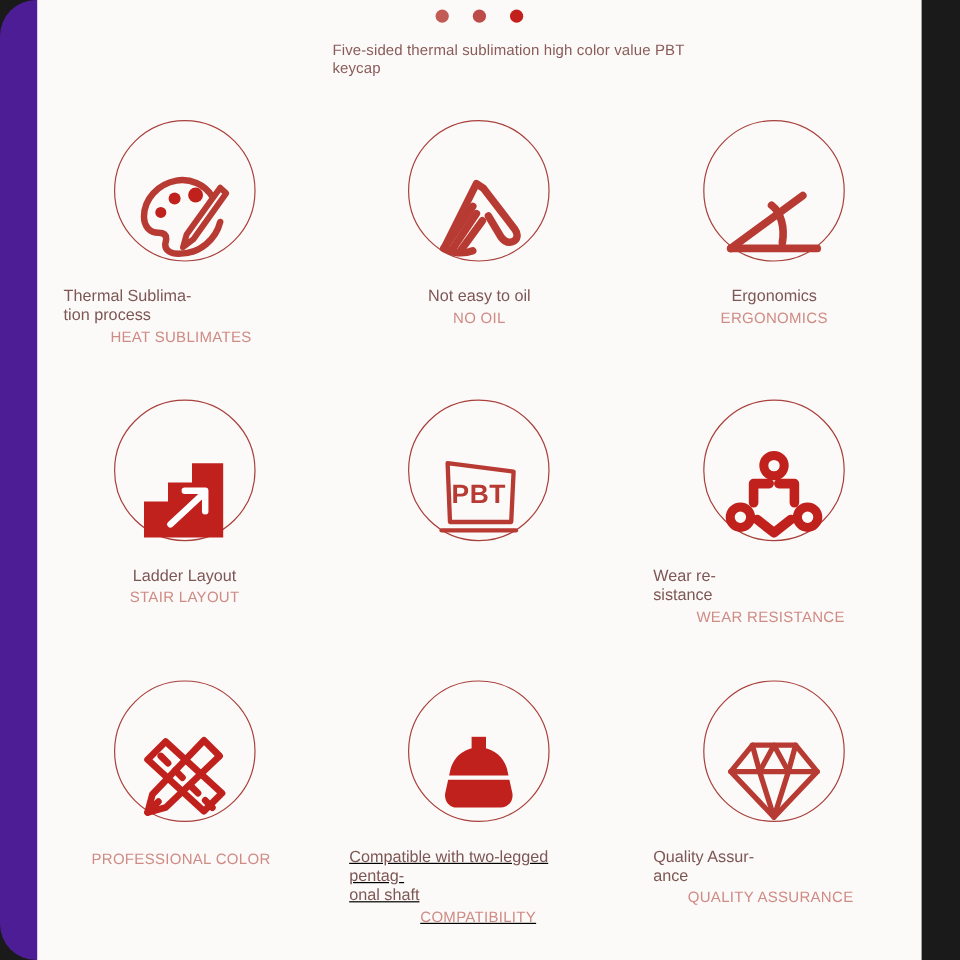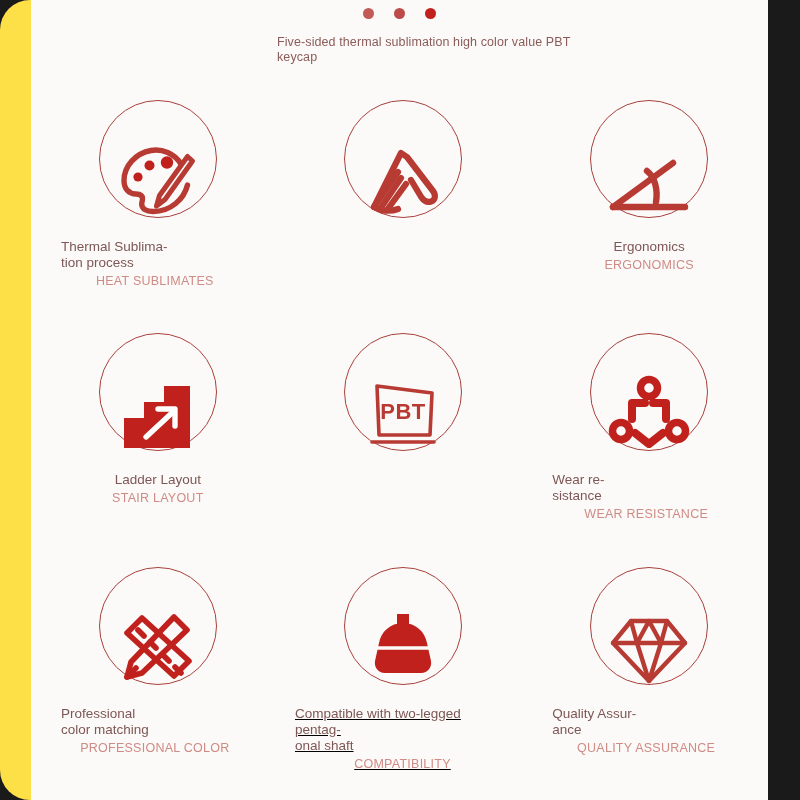--- a/index.html
+++ b/index.html
@@ -10,21 +10,21 @@
     height: 800px;
     overflow: hidden;
     background: #1a1a1a;
     font-family: "Liberation Sans", sans-serif;
   }
 
   #page {
     position: relative;
     width: 656px;
     height: 800px;
-    background: #fde047;
+    background: #4c1d95;
     border-radius: 30px;
   }
 
   
   #canvas {
     position: absolute;
     left: 31px;
     top: 0;
     width: 737px;
     height: 800px;
@@ -69,21 +69,20 @@
     display: grid;
     grid-template-columns: repeat(3, 1fr);
     grid-template-rows: repeat(3, 1fr);
   }
 
   .cell {
     position: relative;
     display: flex;
     flex-direction: column;
     align-items: center;
-    padding-left: 8px;
   }
 
   .circle {
     width: 118px;
     height: 118px;
     border-radius: 50%;
     border: 1.2px solid #a8403c;
     display: flex;
     align-items: flex-end;
     justify-content: center;
@@ -164,20 +163,24 @@
       <g stroke="#b73a33" stroke-width="6.2" stroke-linecap="round" stroke-linejoin="round" fill="none">
         <path d="M9 60 36 6l6 4 26 34c3 4 2.5 9-2 10.5-4 1.3-7-.5-9.5-4L46 33"></path>
         <path d="M9 60 33 25"></path>
         <path d="M15 62 36 31"></path>
         <path d="M22 63 41 37"></path>
         <path d="M9 60c6 4 16 5 24 2"></path>
       </g>
     </svg>
             </span>
           </div>
+          <div class="caption">
+            <div class="cap-title">Not easy to oil</div>
+            <div class="cap-sub">NO OIL</div>
+          </div>
         </div>
         <div class="cell" data-align="center">
           <div class="circle">
             <span>
     <svg width="80" height="60" viewBox="0 0 80 60" fill="none">
       <g stroke="#b73a33" stroke-width="6.4" stroke-linecap="round" stroke-linejoin="round">
         <path d="M4 50H76"></path>
         <path d="M4 50 64 6"></path>
         <path d="M38 14c8 6 11 19 9 31"></path>
       </g>
@@ -250,22 +253,20 @@
         <path d="M56 57l6 6"></path>
       </g>
       <g stroke="#c0211d" stroke-width="5.6" stroke-linejoin="round" stroke-linecap="round" fill="none">
         <path d="M68 20 55 7 12 52l-4 15 15-4z"></path>
         <path d="M8 67l9-9"></path>
       </g>
     </svg>
             </span>
           </div>
           <div class="caption">
-            <div class="cap-title">Professional
-color matching</div>
             <div class="cap-sub">PROFESSIONAL COLOR</div>
           </div>
         </div>
         <div class="cell" data-align="wide">
           <div class="circle">
             <span>
     <svg width="70" height="72" viewBox="0 0 70 72" fill="none">
       <path d="M29 2h12v13h-12z" fill="#c0211d"></path>
       <path d="M35 11c-13 0-22 9-24 20l-4 18c-1 6 3 12 10 12h36c7 0 11-6 10-12l-4-18c-2-11-11-20-24-20z" fill="#c0211d"></path>
       <path d="M3 36h64" stroke="#fcfaf8" stroke-width="3.6"></path>

